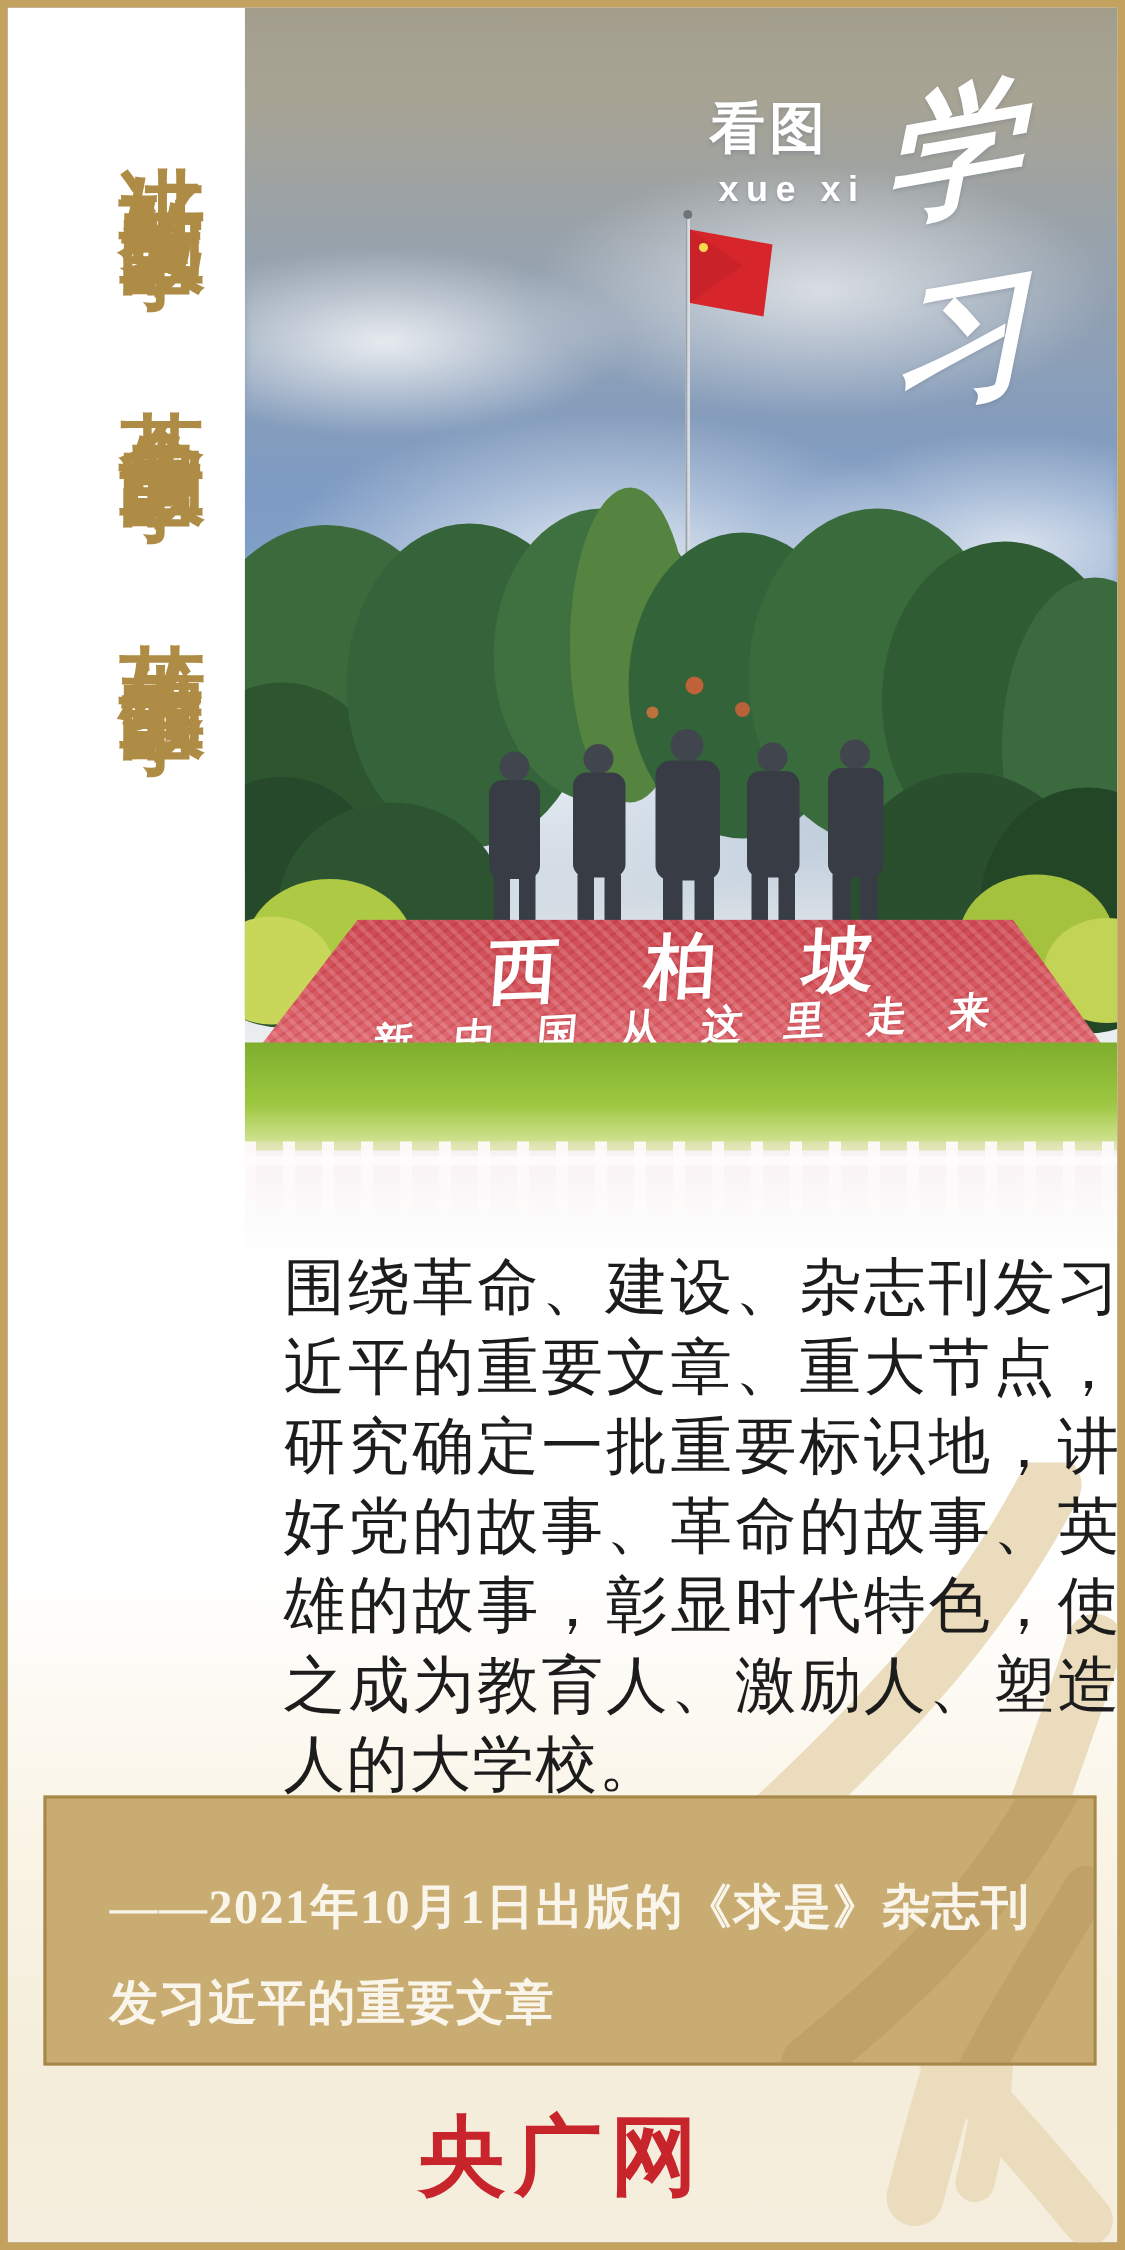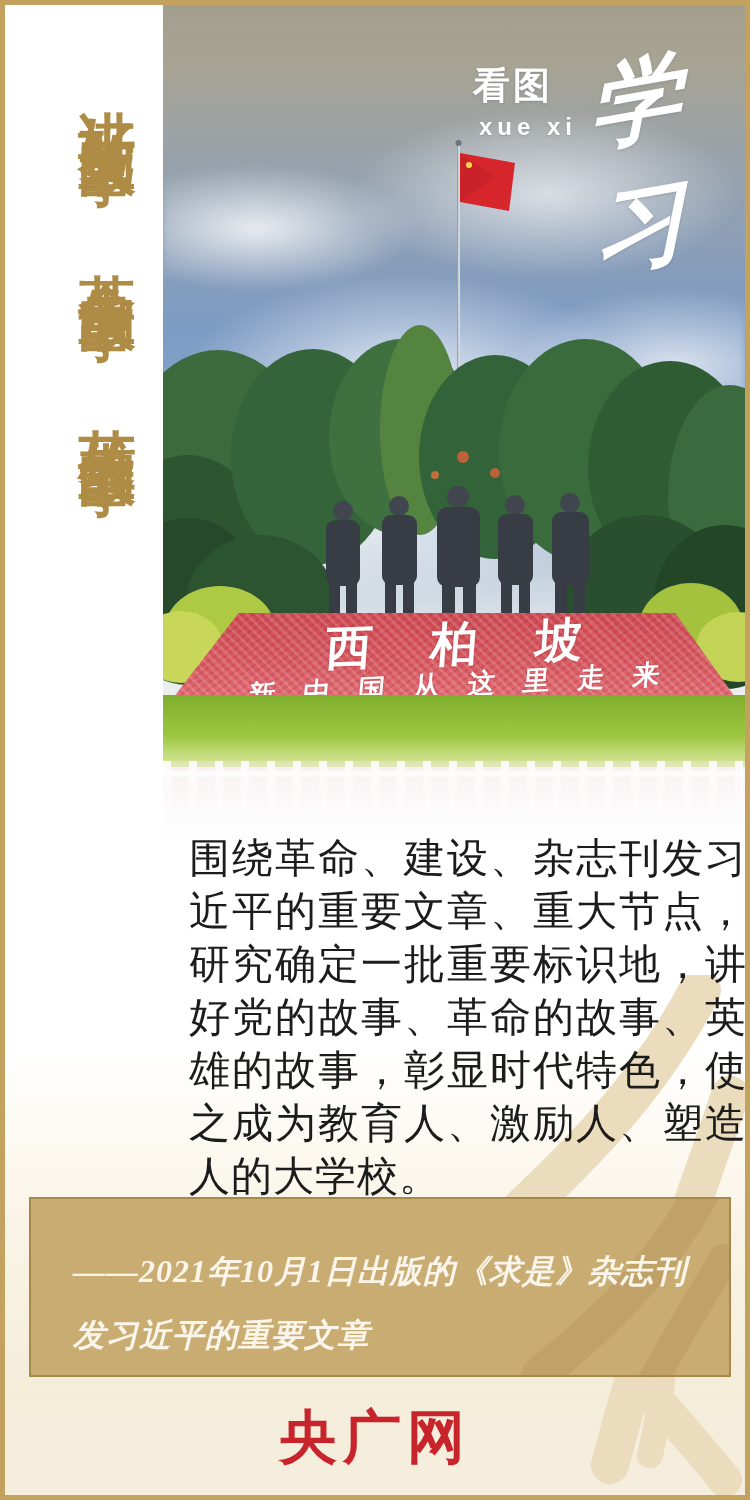--- a/index.html
+++ b/index.html
@@ -71,21 +71,20 @@
   .body-text{
     position:absolute;left:184px;top:827px;width:558px;z-index:3;
     font-size:41px;line-height:53px;letter-spacing:1px;color:#1c1c1c;
     text-align:justify;
   }
   
   .attr-box{
     position:absolute;left:24px;top:1192px;width:702px;height:180px;z-index:3;box-sizing:border-box;
     background:#c9ac72;border:2px solid #a5884a;
     padding:40px 40px 0 42px;
-    font-style:italic;
   }
   .attr-box svg{position:absolute;right:0;top:0;}
   .attr-text{position:relative;color:#f9f5ea;font-weight:700;font-size:32px;line-height:64px;letter-spacing:1px;}
   
   .footer-logo{
     position:absolute;left:0;right:0;top:1394px;z-index:3;text-align:center;
     font-size:58px;font-weight:800;color:#c8242c;letter-spacing:6px;
     font-family:Liberation Mono, monospace;
   }
 </style>

